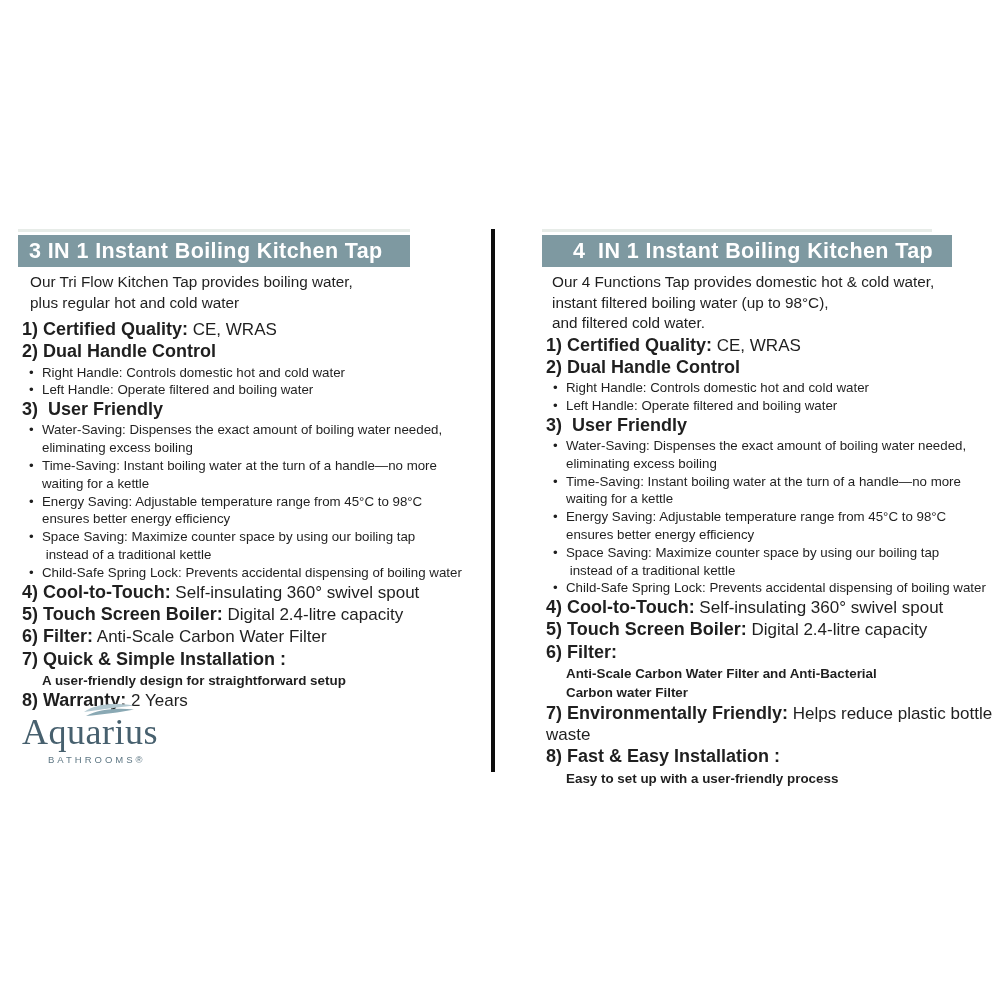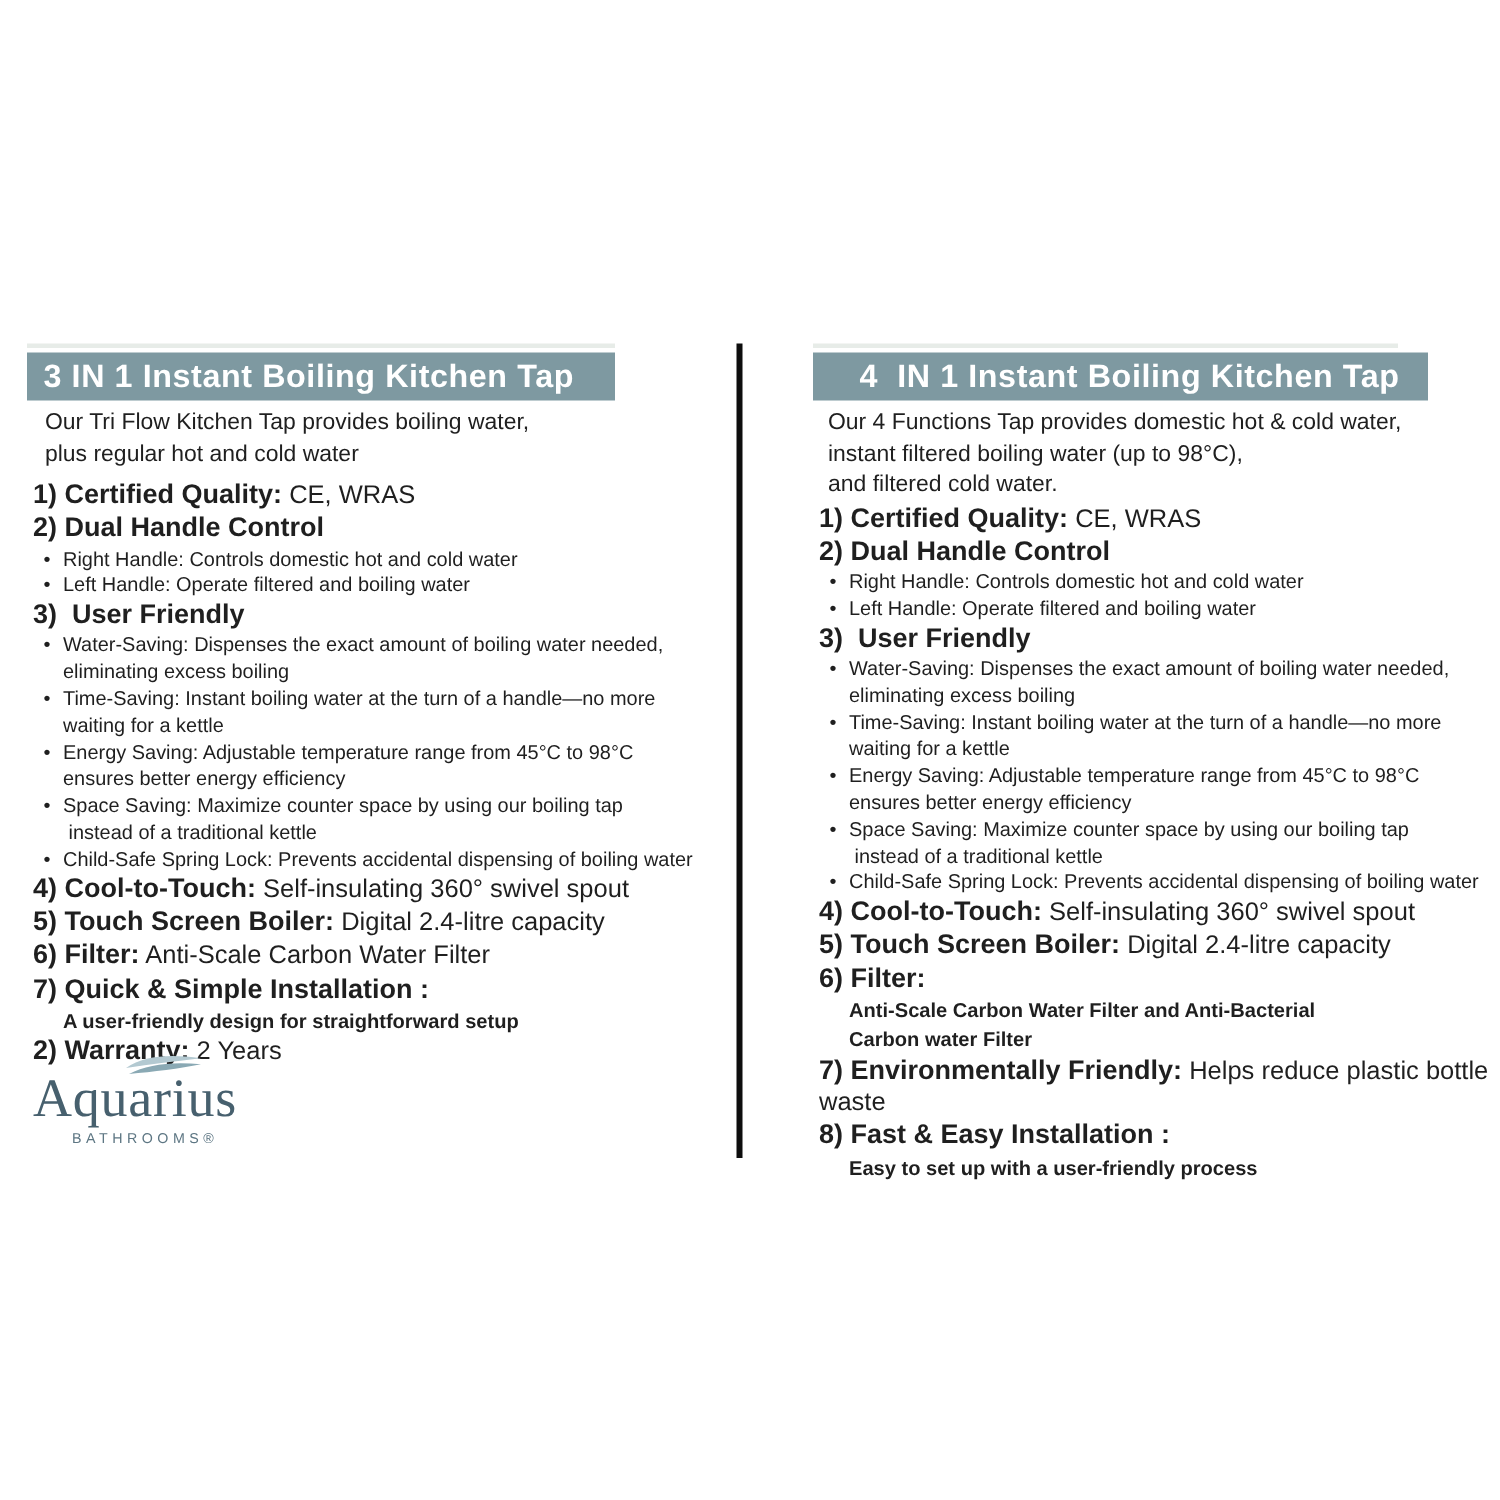--- a/index.html
+++ b/index.html
@@ -73,21 +73,21 @@
         <div class="ln bul"><span class="mark">•</span><span class="btx">Energy Saving: Adjustable temperature range from 45°C to 98°C</span></div>
         <div class="ln cont">ensures better energy efficiency</div>
         <div class="ln bul"><span class="mark">•</span><span class="btx">Space Saving: Maximize counter space by using our boiling tap</span></div>
         <div class="ln cont"> instead of a traditional kettle</div>
         <div class="ln bul"><span class="mark">•</span><span class="btx">Child-Safe Spring Lock: Prevents accidental dispensing of boiling water</span></div>
         <div class="ln num"><span class="lbl">4) Cool-to-Touch:</span><span class="rest"> Self-insulating 360° swivel spout</span></div>
         <div class="ln num"><span class="lbl">5) Touch Screen Boiler:</span><span class="rest"> Digital 2.4-litre capacity</span></div>
         <div class="ln num"><span class="lbl">6) Filter:</span><span class="rest"> Anti-Scale Carbon Water Filter</span></div>
         <div class="ln num"><span class="lbl">7) Quick &amp; Simple Installation :</span></div>
         <div class="ln sub">A user-friendly design for straightforward setup</div>
-        <div class="ln num"><span class="lbl">2) Warranty:</span><span class="rest"> 2 Years</span></div>
+        <div class="ln num"><span class="lbl">8) Warranty:</span><span class="rest"> 2 Years</span></div>
       </div>
     </div>
 
   <div class="divider"></div>
 
   <div class="col col1">
       <div class="edge-strip"></div>
       <div class="hdr">4  IN 1 Instant Boiling Kitchen Tap</div>
       <div class="intro"><div class="intro-line">Our 4 Functions Tap provides domestic hot &amp; cold water,</div><div class="intro-line">instant filtered boiling water (up to 98°C),</div><div class="intro-line">and filtered cold water.</div></div>
       <div class="list">

